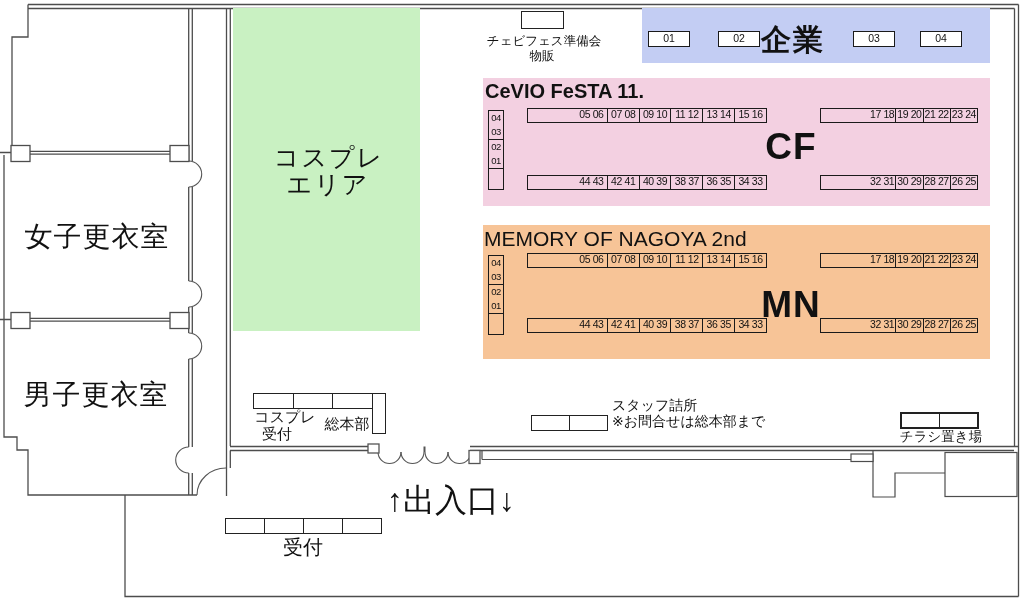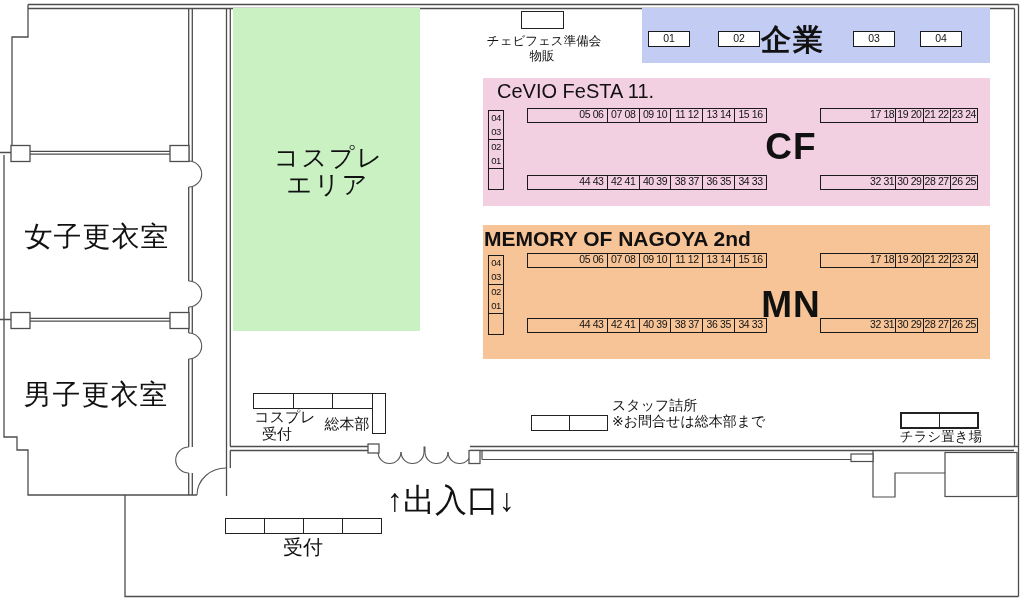--- a/index.html
+++ b/index.html
@@ -15,21 +15,21 @@
   .row span:first-child{border-left:none;}
   .col{position:absolute;display:flex;flex-direction:column;border:1.6px solid #1a1a1a;box-sizing:border-box;}
   .col span{height:14px;text-align:center;font-size:9.5px;line-height:14px;letter-spacing:-0.5px;}
   .col span.b{border-top:1.6px solid #1a1a1a;}
   .col span.sp{height:12px;}
   .booth{position:absolute;background:#fff;border:1.6px solid #1a1a1a;box-sizing:border-box;
          text-align:center;font-size:10.5px;line-height:12px;}
   .tbl{position:absolute;background:#fff;border:1.8px solid #222;box-sizing:border-box;display:flex;}
   .tbl i{flex:1;border-left:1.8px solid #222;}
   .tbl i:first-child{border-left:none;}
-  .t-title{font-size:20px;font-weight:400;margin-left:12px;}
+  .t-title{font-size:20px;font-weight:700;}
   .t-big{font-size:37px;font-weight:600;letter-spacing:1px;}
   .t-room{font-size:28px;font-weight:400;letter-spacing:1px;}
   .t-zone{font-size:25px;font-weight:500;letter-spacing:2px;}
   .t-sm{font-size:12.5px;}
   .t-md{font-size:15px;}
   .t-staff{font-size:14px;}
 </style>
 </head>
 <body>
 
@@ -125,21 +125,21 @@
     <span>36 35</span>
     <span>34 33</span>
   </div>
   <div class="row" style="left:820px;top:175px;width:158px;height:15px">
     <span>32 31</span>
     <span>30 29</span>
     <span>28 27</span>
     <span>26 25</span>
   </div>
 
-  <div class="lbl-l" style="left:484px;top:227px;font-size:21px;font-weight:700">MEMORY OF NAGOYA 2nd</div>
+  <div class="lbl-l" style="left:484px;top:227px;font-size:21px;font-weight:400">MEMORY OF NAGOYA 2nd</div>
   <div class="lbl t-big" style="left:791px;top:284px">MN</div>
   <div class="col" style="left:488px;top:255px;width:16px;height:80px">
     <span>04</span>
     <span>03</span>
     <span class="b">02</span>
     <span>01</span>
     <span class="sp b"></span>
   </div>
   <div class="row" style="left:527px;top:253px;width:240px;height:15px">
     <span>05 06</span>

